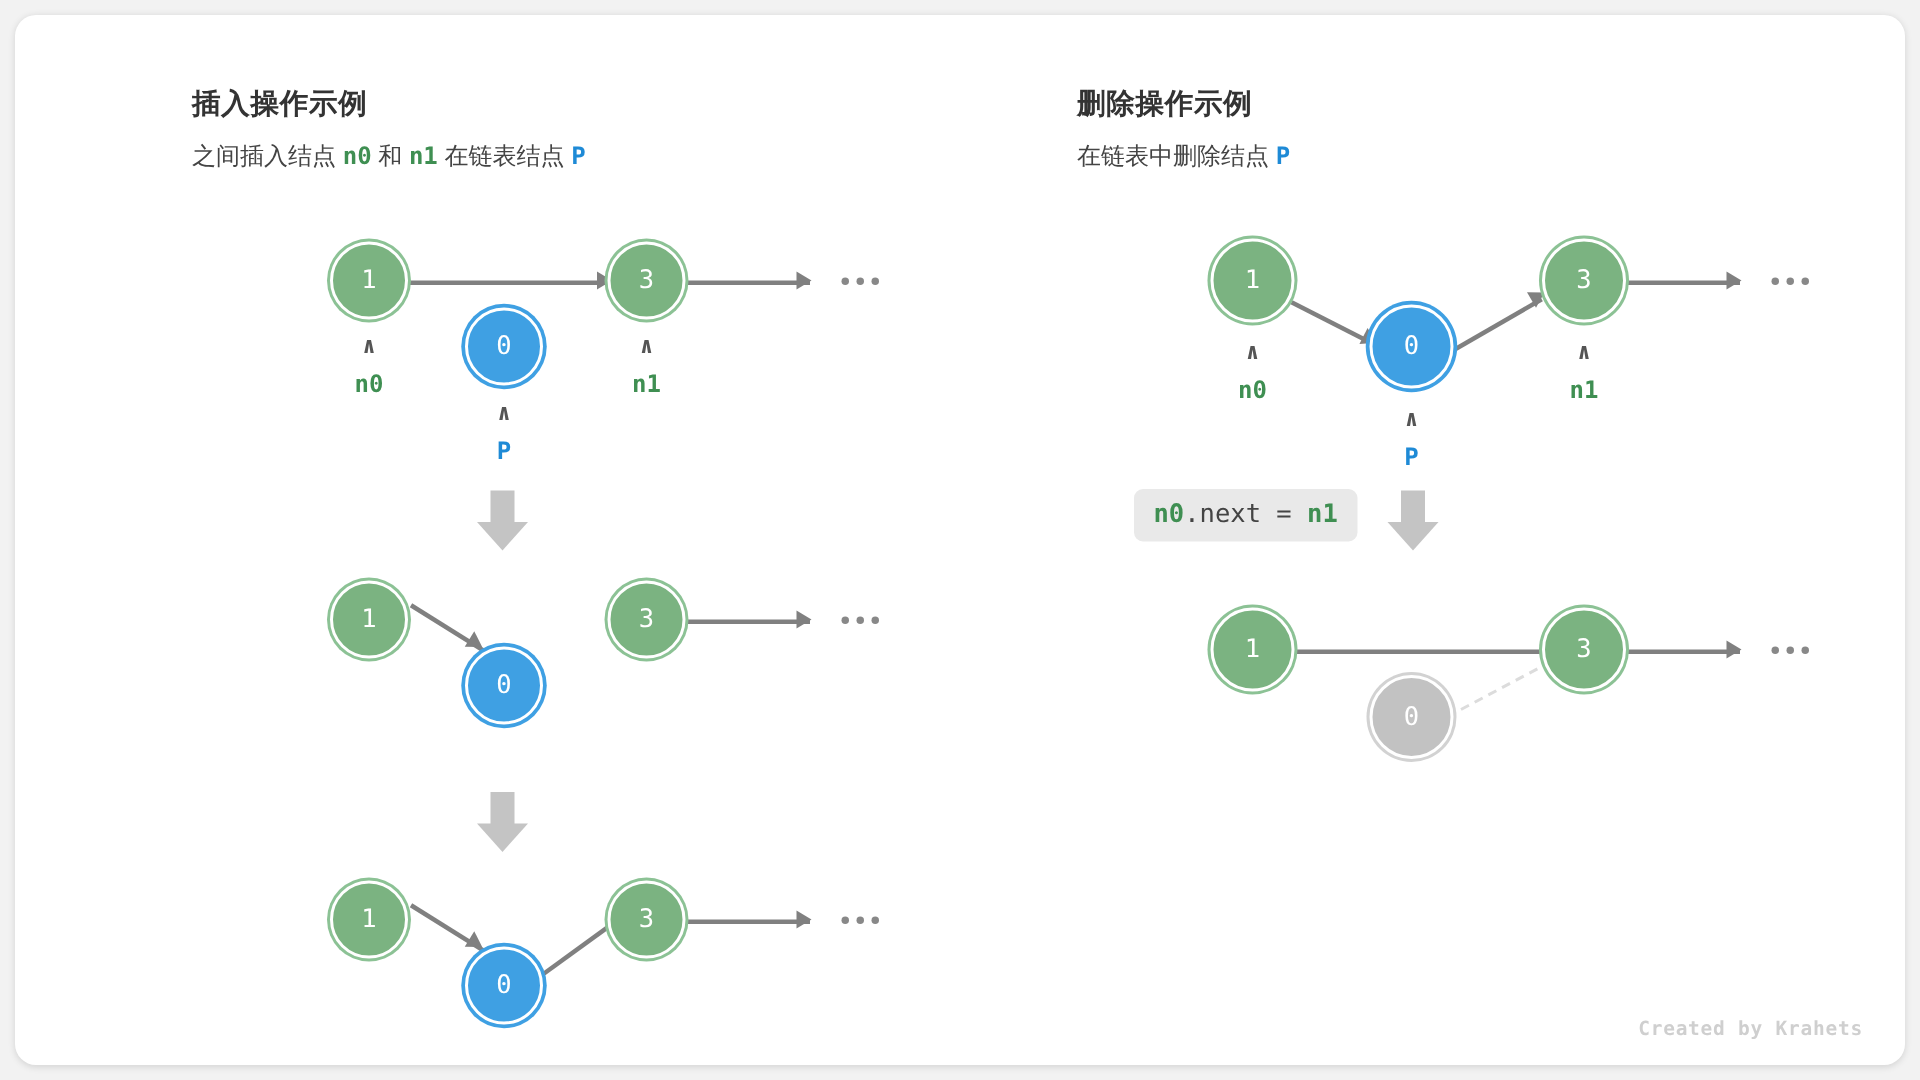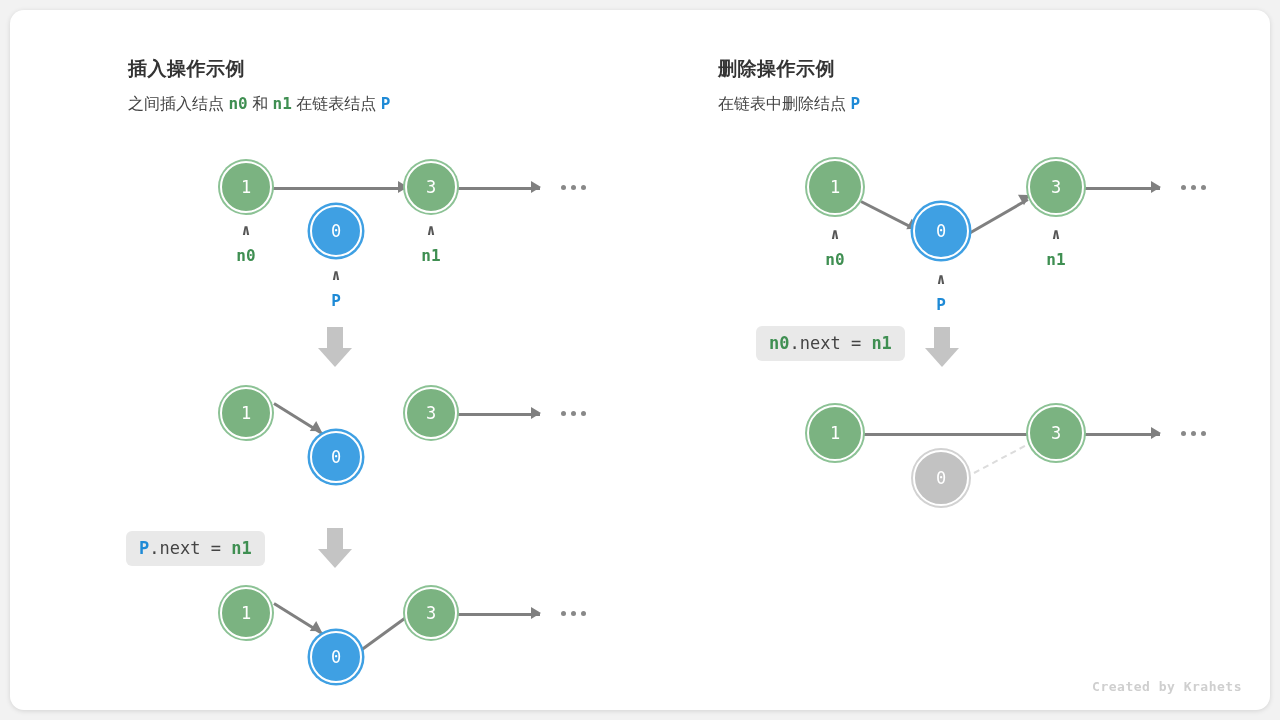--- a/index.html
+++ b/index.html
@@ -166,23 +166,20 @@
     <div class="dots" style="left:551px;top:401px;">
       <i></i>
         <i></i>
         <i></i>
     </div>
 
     <div class="node green n52" style="left:236px;top:403px;">1</div>
     <div class="node blue n52" style="left:326px;top:447px;">0</div>
     <div class="node green n52" style="left:421px;top:403px;">3</div>
 
-    <div class="chip" style="left:116px;top:521px;">
-      <span class="b">P</span><span>.next = </span><span class="g">n1</span>
-    </div>
     <div class="bigdown" style="left:308px;top:518px;">
       <div class="stem"></div>
         <div class="head"></div>
     </div>
 
     <div class="edge" style="left:264px;top:592px;width:70px;transform:rotate(32deg);"></div>
     <div class="ahead" style="left:303px;top:616px;transform:rotate(32deg);"></div>
     <div class="edge" style="left:352px;top:638px;width:62px;transform:rotate(-36deg);"></div>
     <div class="ahead" style="left:399px;top:604px;transform:rotate(-36deg);"></div>
     <div class="edge" style="left:446px;top:603px;width:84px;"></div>

